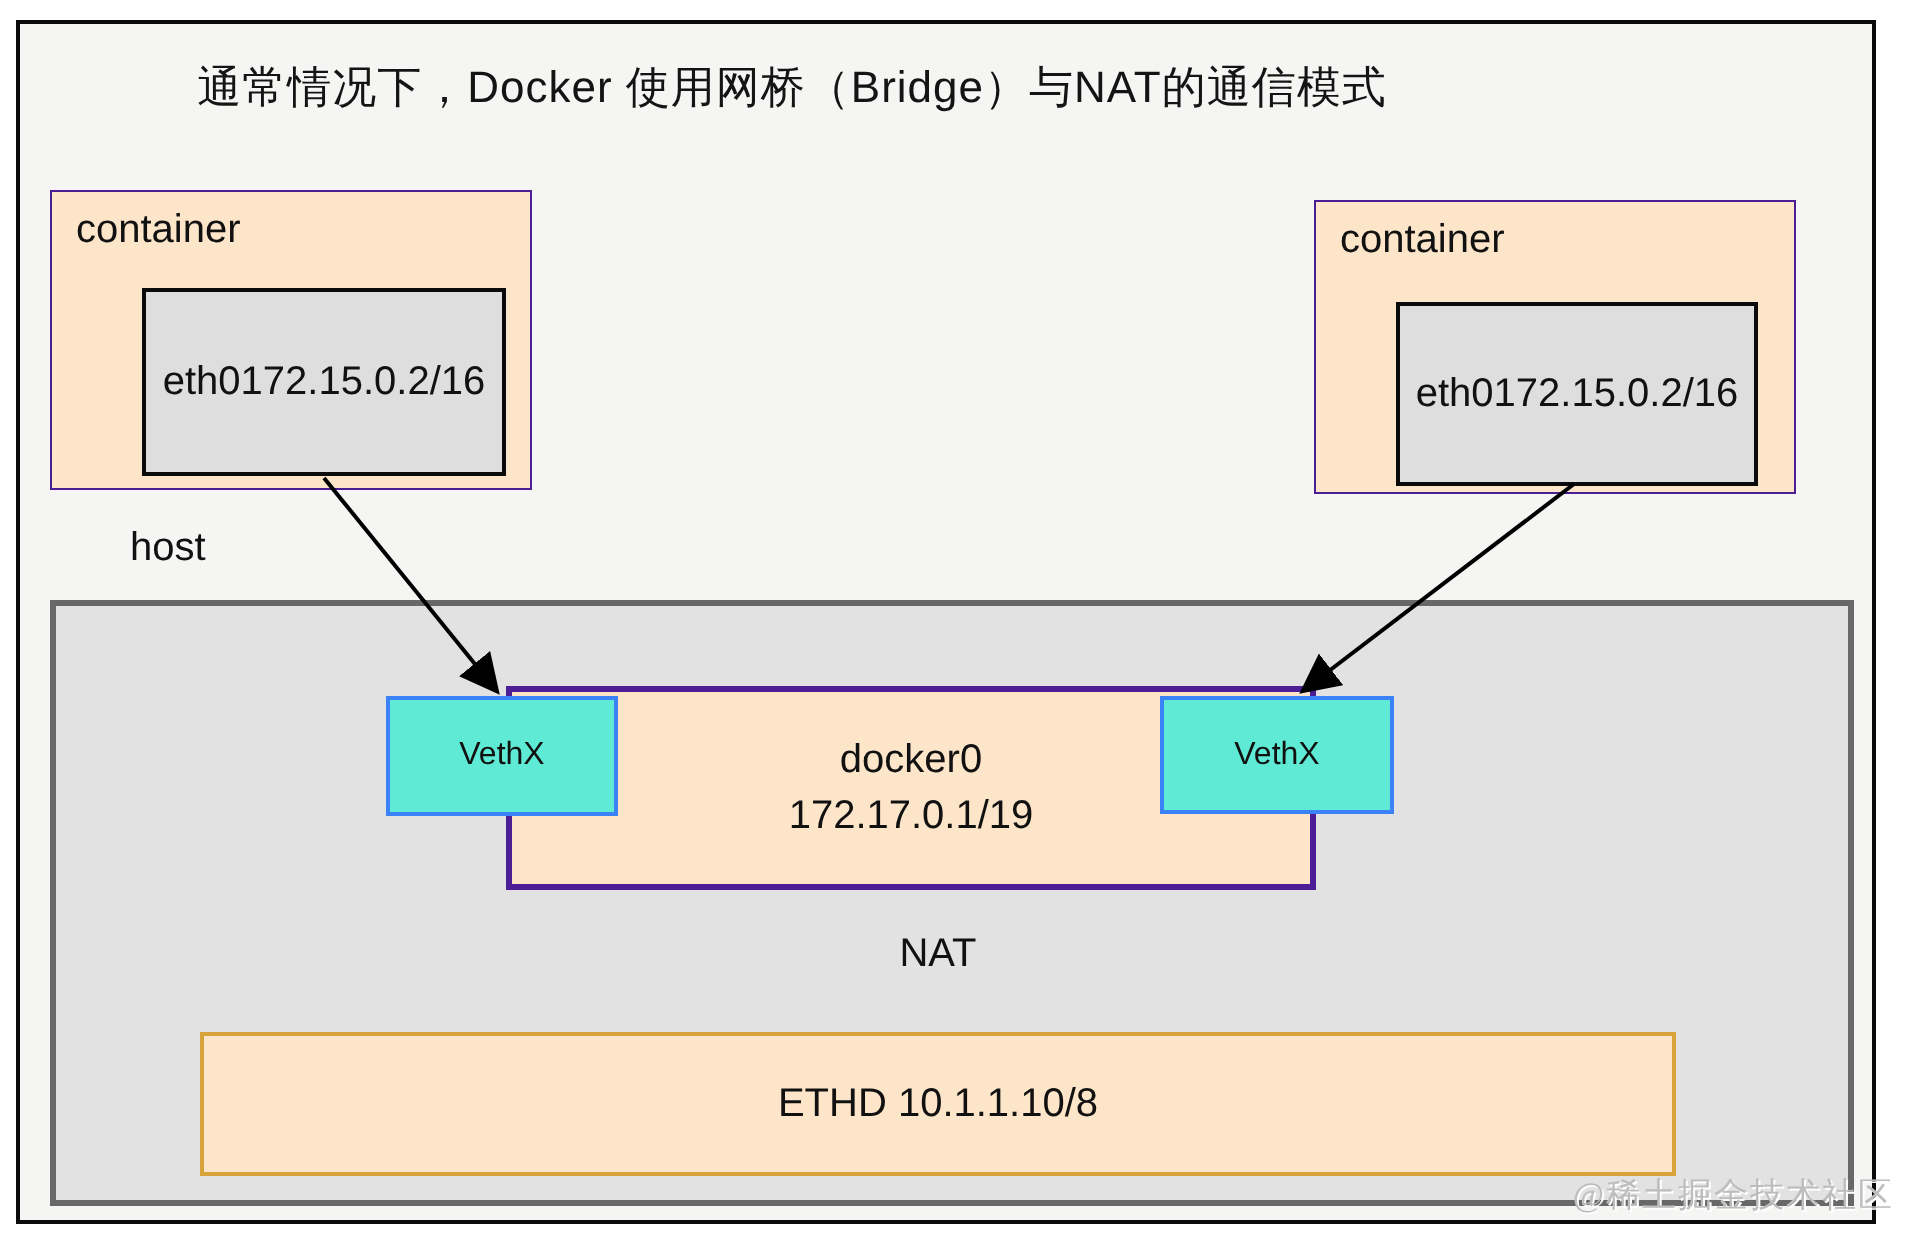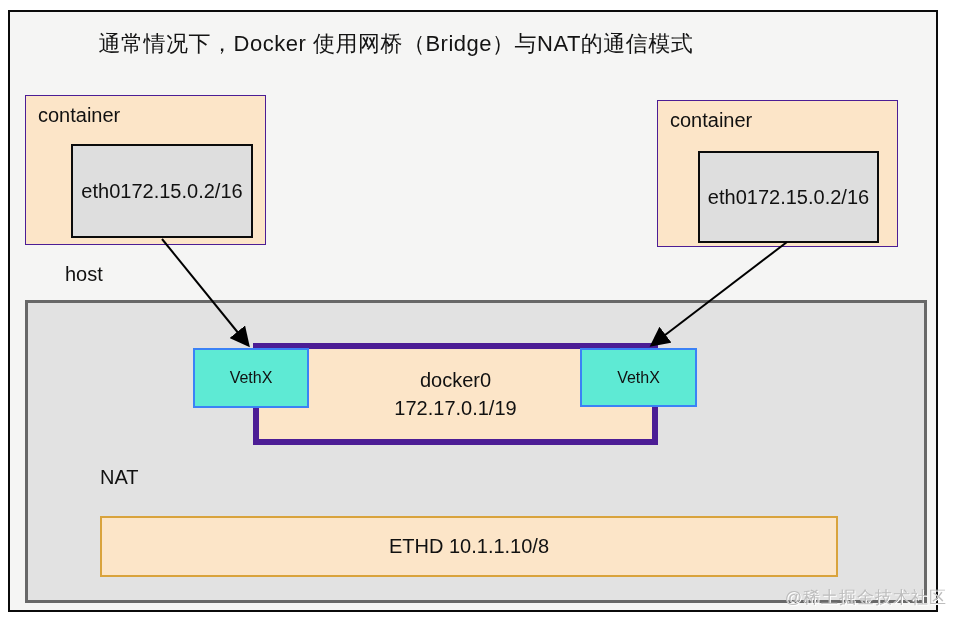--- a/index.html
+++ b/index.html
@@ -82,21 +82,21 @@
     border: 3px solid #686868;
     box-sizing: border-box;
   }
   .bridge-box {
     position: absolute;
     left: 253px;
     top: 343px;
     width: 405px;
     height: 102px;
     background: #fce5c8;
-    border: 6px solid #4c1d95;
+    border: 3px solid #4c1d95;
     box-sizing: border-box;
     display: flex;
     flex-direction: column;
     align-items: center;
     justify-content: center;
     font-size: 20px;
     line-height: 28px;
     color: #111;
     text-align: center;
     z-index: 2;
@@ -113,31 +113,31 @@
     color: #111;
     z-index: 3;
   }
   .veth-left  { left: 193px; top: 348px; width: 116px; height: 60px; }
   .veth-right { left: 580px; top: 348px; width: 117px; height: 59px; }
   .nat-label {
     position: absolute;
     left: 100px;
     top: 466px;
     width: 738px;
-    text-align: left;
+    text-align: center;
     font-size: 20px;
     color: #111;
     z-index: 2;
   }
   .ethd-box {
     position: absolute;
     left: 100px;
     top: 516px;
     width: 738px;
-    height: 61px;
+    height: 72px;
     background: #fce5c8;
     border: 2px solid #d9a33c;
     box-sizing: border-box;
     display: flex;
     align-items: center;
     justify-content: center;
     font-size: 20px;
     color: #111;
     z-index: 2;
   }
@@ -152,20 +152,21 @@
   }
   .watermark {
     position: absolute;
     right: 7px;
     top: 586px;
     font-size: 17px;
     color: #bdbdbd;
     text-shadow: 1px 1px 0 #ffffff;
     letter-spacing: 1px;
     z-index: 6;
+    font-family: Liberation Serif, serif;
   }
 </style>
 </head>
 <body>
 
 <div class="canvas">
 
   <div class="frame"></div>
 
   <div class="diagram-title">通常情况下，Docker 使用网桥（Bridge）与NAT的通信模式</div>

